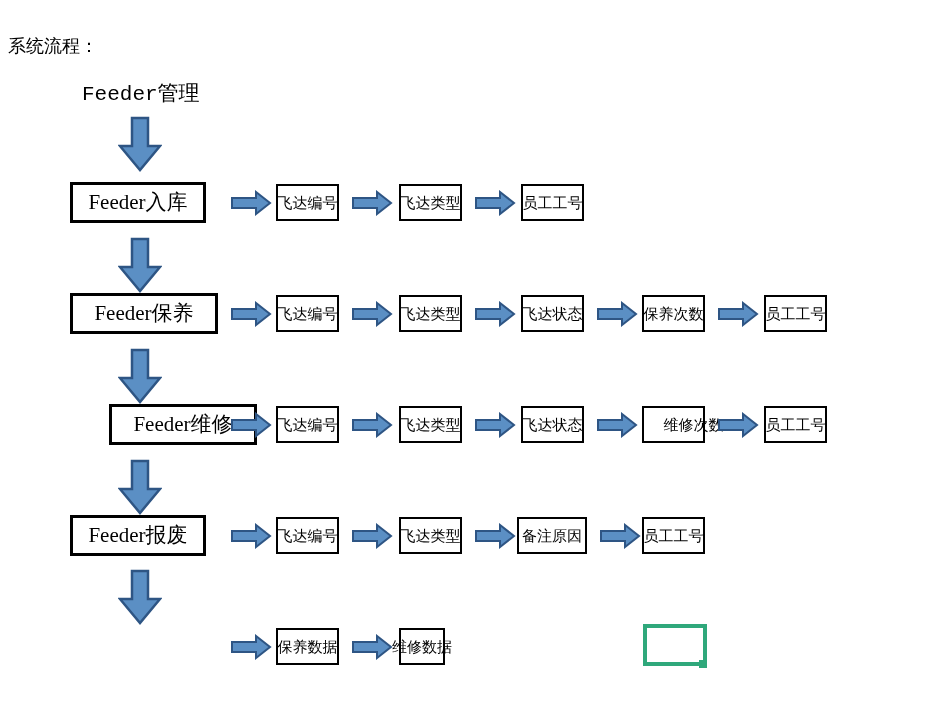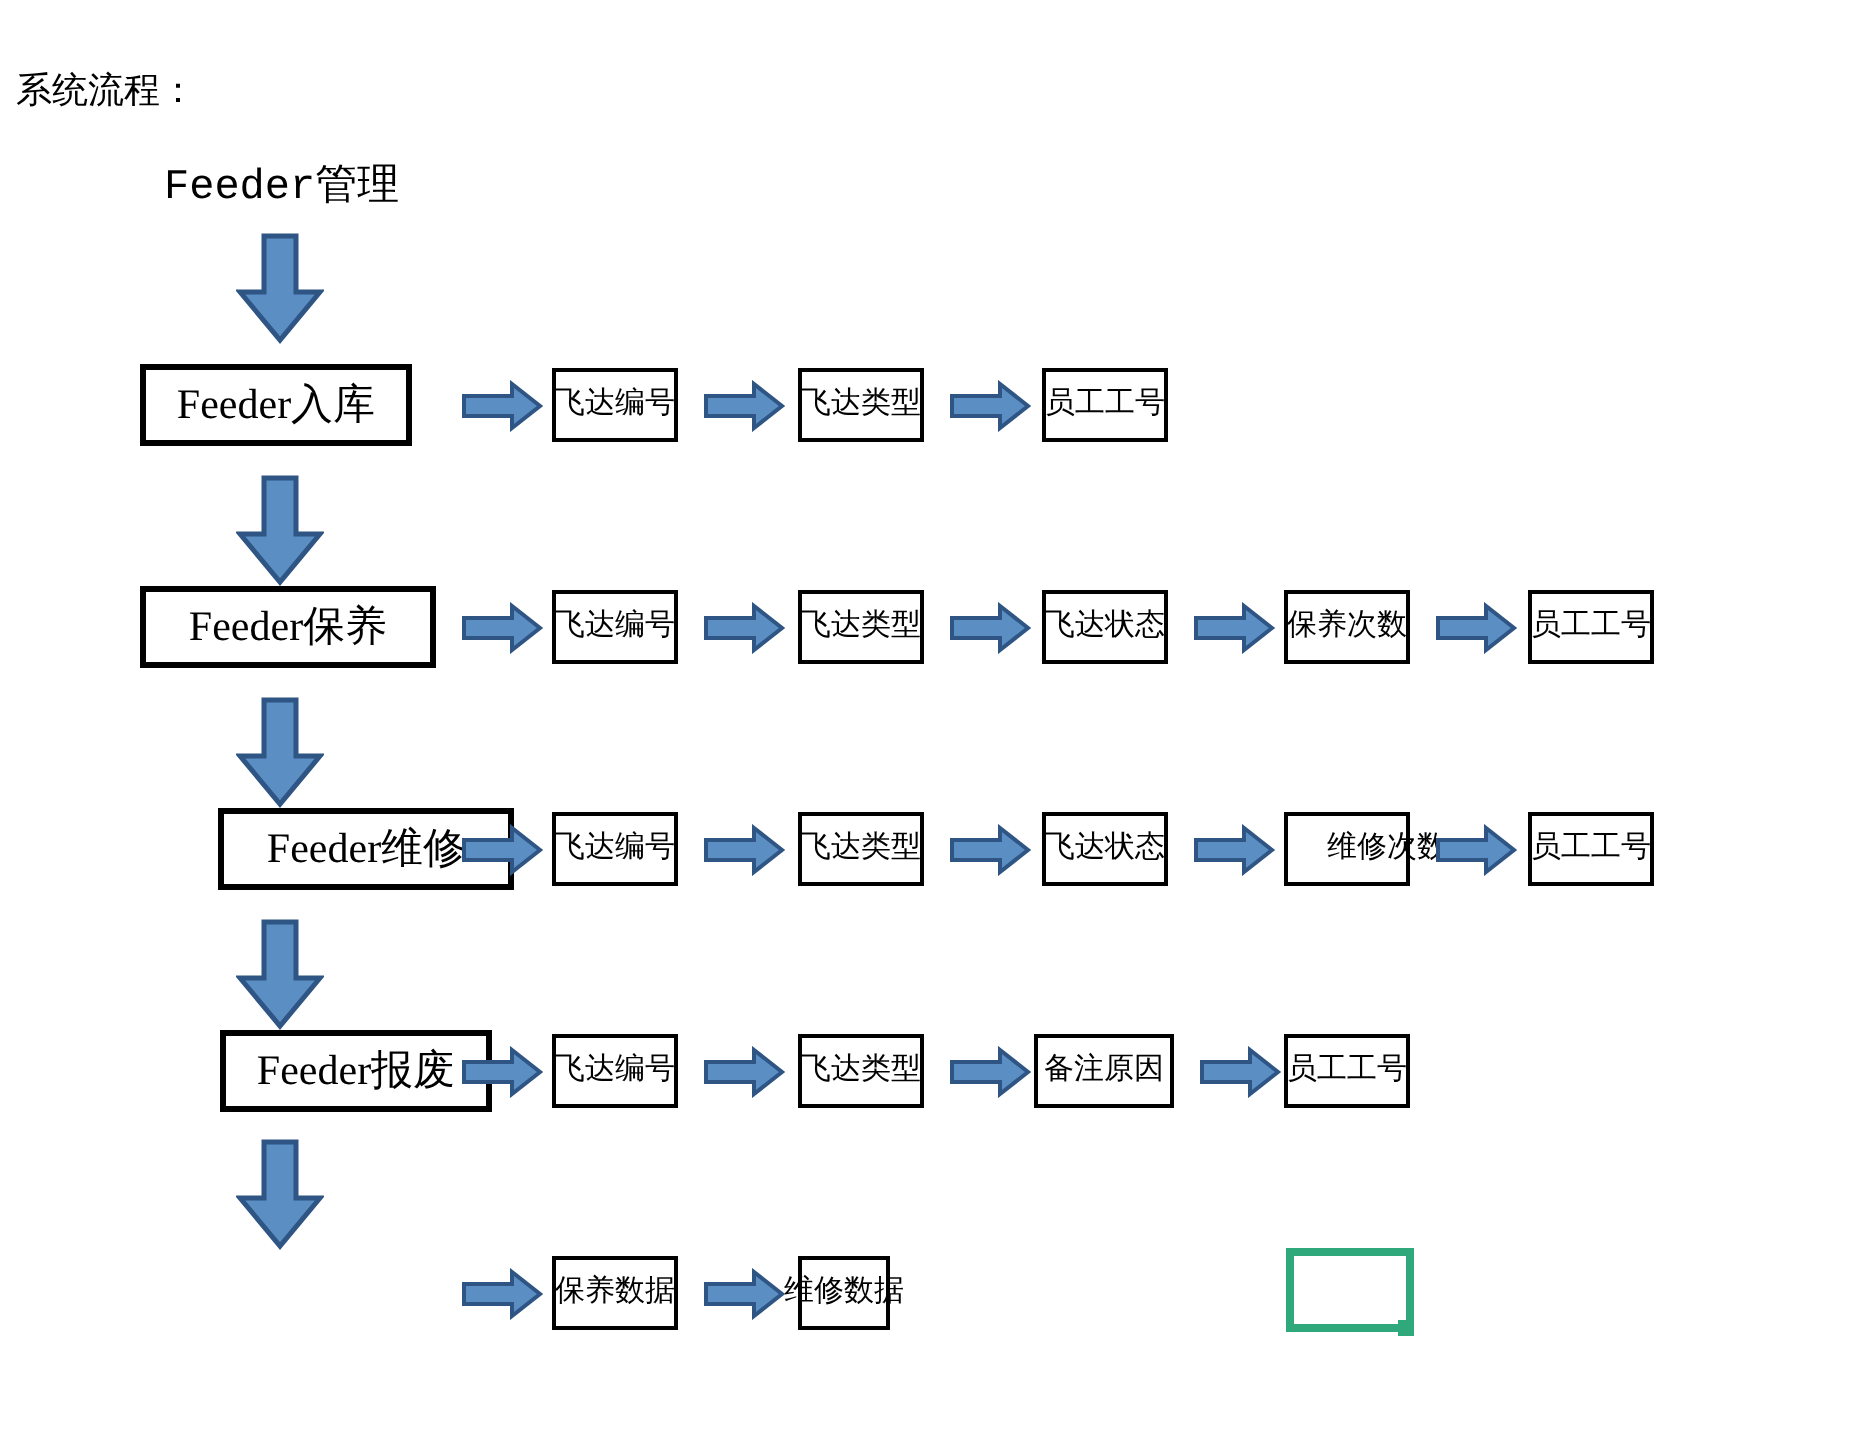--- a/index.html
+++ b/index.html
@@ -67,21 +67,21 @@
     position: absolute;
     box-sizing: border-box;
     border: 2px solid #000000;
     background: #ffffff;
     display: flex;
     align-items: center;
     justify-content: center;
     font-size: 15px;
     line-height: 1;
     white-space: nowrap;
-    font-family: Liberation Mono, monospace;
+    font-family: Liberation Sans, sans-serif;
   }
 
   
   .arrow-right {
     position: absolute;
     width: 42px;
     height: 26px;
   }
   .arrow-right svg { display: block; width: 42px; height: 26px; }
 
@@ -249,21 +249,21 @@
   <div class="field-box" style="left:642px; top:406px; width:63px; height:37px;padding-left:40px;">维修次数</div>
 
   <div class="arrow-right" style="left:717px; top:412px;">
     <svg viewBox="0 0 42 26" xmlns="http://www.w3.org/2000/svg">
       <polygon points="2,8 26,8 26,2 40,13 26,24 26,18 2,18" fill="#5B8FC4" stroke="#2E5584" stroke-width="2" stroke-linejoin="miter"></polygon>
     </svg>
   </div>
 
   <div class="field-box" style="left:764px; top:406px; width:63px; height:37px;">员工工号</div>
 
-  <div class="stage-box" style="left:70px; top:515px; width:136px; height:41px;margin-left:40px;">Feeder报废</div>
+  <div class="stage-box" style="left:70px; top:515px; width:136px; height:41px;">Feeder报废</div>
 
   <div class="arrow-right" style="left:230px; top:523px;">
     <svg viewBox="0 0 42 26" xmlns="http://www.w3.org/2000/svg">
       <polygon points="2,8 26,8 26,2 40,13 26,24 26,18 2,18" fill="#5B8FC4" stroke="#2E5584" stroke-width="2" stroke-linejoin="miter"></polygon>
     </svg>
   </div>
 
   <div class="field-box" style="left:276px; top:517px; width:63px; height:37px;">飞达编号</div>
 
   <div class="arrow-right" style="left:351px; top:523px;">

